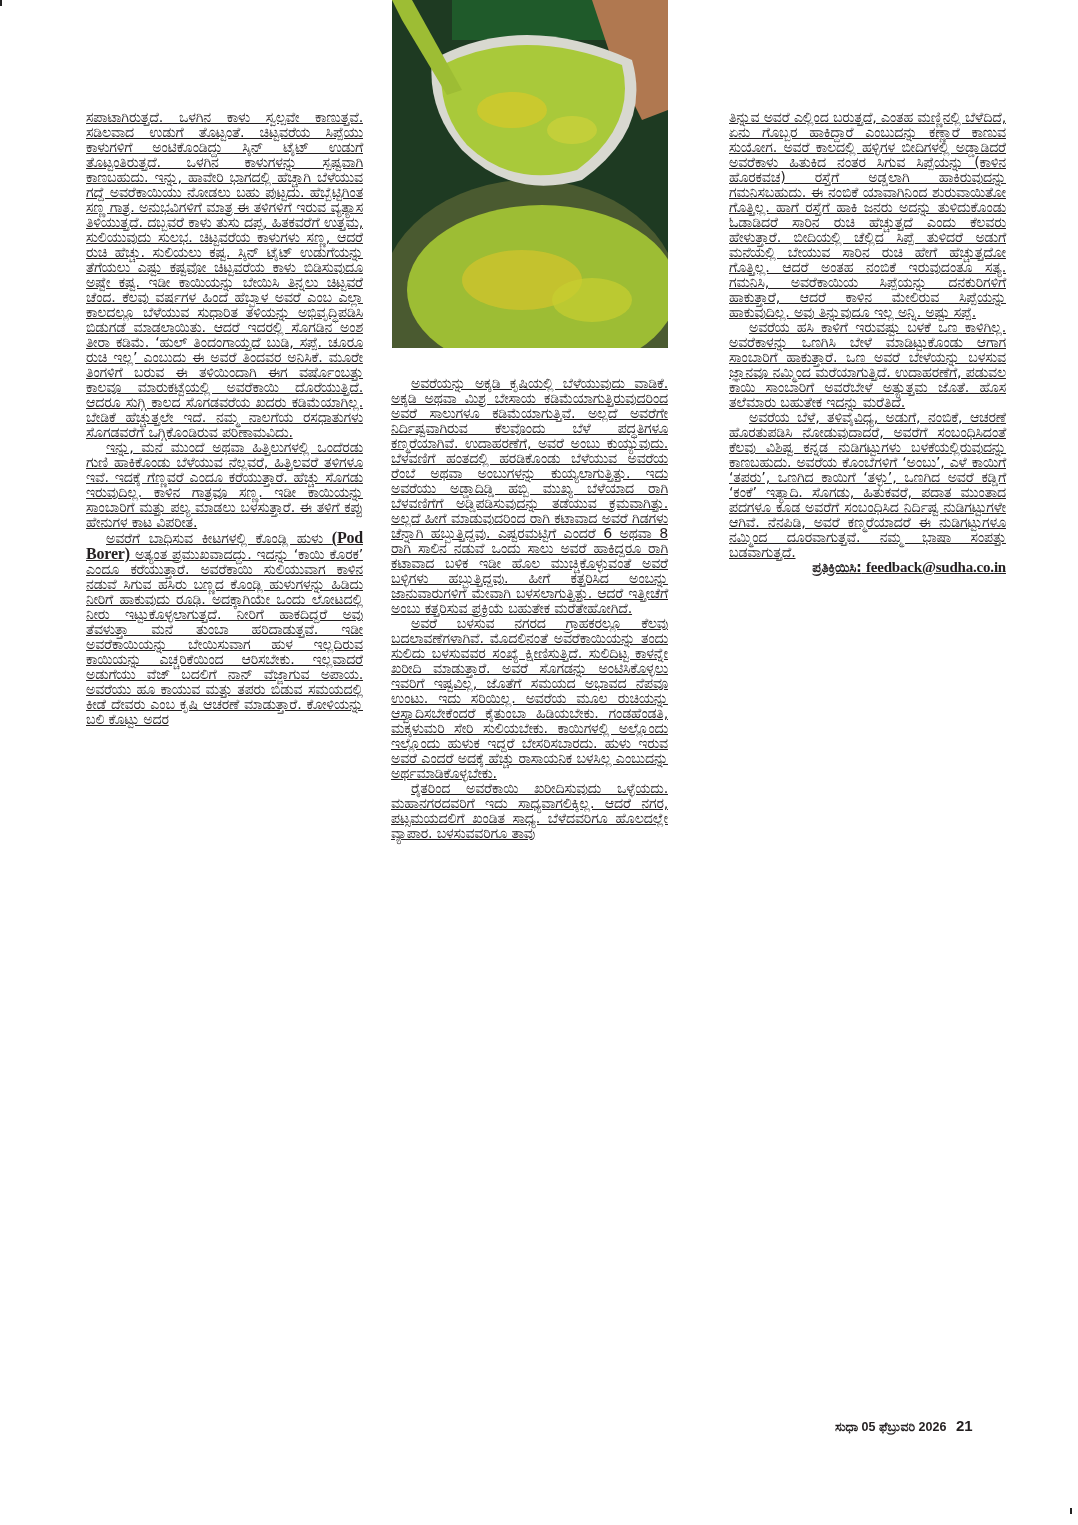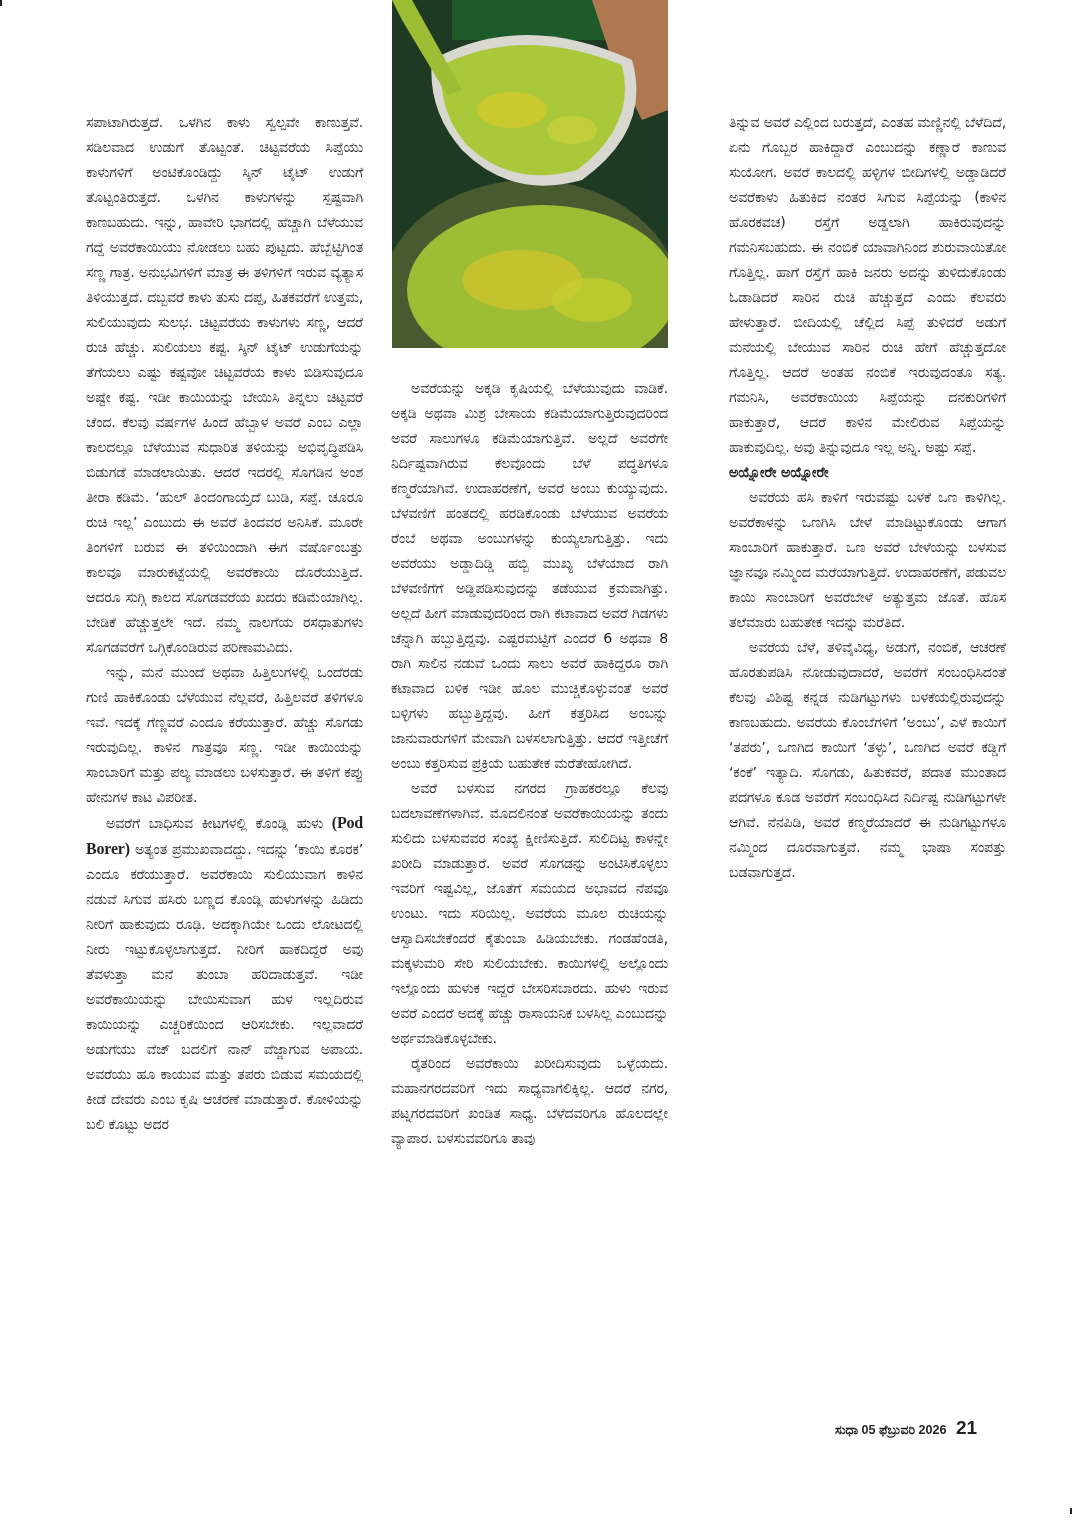--- a/index.html
+++ b/index.html
@@ -1,41 +1,42 @@
 <!DOCTYPE html>
 <html><head>
 <meta charset="utf-8">
 <style>
   html, body { margin:0; padding:0; }
   body {
     width:1078px; height:1525px; background:#ffffff; position:relative; overflow:hidden;
     font-family:"DejaVu Sans", sans-serif; color:#231f20;
   }
   .col {
-    position:absolute; font-size:14.2px; line-height:25px; text-align:justify;
+    position:absolute; font-size:14.2px; line-height:15px; text-align:justify;
     letter-spacing:-0.2px;
+    text-decoration:underline;
   }
   .col p { margin:0; text-indent:0; }
   .col p.indent { text-indent:20px; }
   .col p.verse { text-align:left; font-weight:bold; }
   #col1 { left:86px; top:110px; width:277px; }
   #col2 { left:391px; top:376px; width:277px; }
   #col3 { left:701px; top:110px; width:277px;margin-left:28px; }
   .latin { font-family:"Liberation Serif", serif; font-weight:bold; font-size:16px; }
   .feedback { text-align:right; font-weight:bold; font-size:13.5px; margin-top:0; }
   .feedback .email { font-family:"Liberation Serif", serif; font-size:15px; }
   #photo {
     position:absolute; left:392px; top:0; width:276px; height:352px; overflow:hidden;
     background:#2d3a28;
   }
   #folio {
     position:absolute; left:835px; top:1417px; font-size:12.5px; font-weight:bold; color:#231f20;
     font-family:"Liberation Sans", sans-serif; white-space:nowrap;
   }
-  #folio .pg { font-size:19px; margin-left:6px; }
+  #folio .pg { font-size:15px; margin-left:6px; }
   .crop { position:absolute; background:#222; }
 </style>
 </head>
 <body>
 
 <div id="photo">
   <svg width="276" height="352" viewBox="0 0 276 352">
     <rect x="0" y="0" width="276" height="352" fill="#1e3a22"></rect>
     <rect x="60" y="0" width="160" height="40" fill="#1f5a2a"></rect>
     <path d="M200 0 L276 0 L276 110 L250 120 L220 60 Z" fill="#b07850"></path>
@@ -54,28 +55,31 @@
 
 <div id="col1" class="col">
   <p>ಸಪಾಟಾಗಿರುತ್ತದೆ. ಒಳಗಿನ ಕಾಳು ಸ್ವಲ್ಪವೇ ಕಾಣುತ್ತವೆ. ಸಡಿಲವಾದ ಉಡುಗೆ ತೊಟ್ಟಂತೆ. ಚಿಟ್ಟವರೆಯ ಸಿಪ್ಪೆಯು ಕಾಳುಗಳಿಗೆ ಅಂಟಿಕೊಂಡಿದ್ದು ಸ್ಕಿನ್ ಟೈಟ್ ಉಡುಗೆ ತೊಟ್ಟಂತಿರುತ್ತದೆ. ಒಳಗಿನ ಕಾಳುಗಳನ್ನು ಸ್ಪಷ್ಟವಾಗಿ ಕಾಣಬಹುದು. ಇನ್ನು, ಹಾವೇರಿ ಭಾಗದಲ್ಲಿ ಹೆಚ್ಚಾಗಿ ಬೆಳೆಯುವ ಗದ್ದೆ ಅವರೆಕಾಯಿಯು ನೋಡಲು ಬಹು ಪುಟ್ಟದು. ಹೆಬ್ಬೆಟ್ಟಿಗಿಂತ ಸಣ್ಣ ಗಾತ್ರ. ಅನುಭವಿಗಳಿಗೆ ಮಾತ್ರ ಈ ತಳಿಗಳಿಗೆ ಇರುವ ವ್ಯತ್ಯಾಸ ತಿಳಿಯುತ್ತದೆ. ದಬ್ಬವರೆ ಕಾಳು ತುಸು ದಪ್ಪ, ಹಿತಕವರೆಗೆ ಉತ್ತಮ, ಸುಲಿಯುವುದು ಸುಲಭ. ಚಿಟ್ಟವರೆಯ ಕಾಳುಗಳು ಸಣ್ಣ, ಆದರೆ ರುಚಿ ಹೆಚ್ಚು. ಸುಲಿಯಲು ಕಷ್ಟ. ಸ್ಕಿನ್ ಟೈಟ್ ಉಡುಗೆಯನ್ನು ತೆಗೆಯಲು ಎಷ್ಟು ಕಷ್ಟವೋ ಚಿಟ್ಟವರೆಯ ಕಾಳು ಬಿಡಿಸುವುದೂ ಅಷ್ಟೇ ಕಷ್ಟ. ಇಡೀ ಕಾಯಿಯನ್ನು ಬೇಯಿಸಿ ತಿನ್ನಲು ಚಿಟ್ಟವರೆ ಚೆಂದ. ಕೆಲವು ವರ್ಷಗಳ ಹಿಂದೆ ಹೆಬ್ಬಾಳ ಅವರೆ ಎಂಬ ಎಲ್ಲಾ ಕಾಲದಲ್ಲೂ ಬೆಳೆಯುವ ಸುಧಾರಿತ ತಳಿಯನ್ನು ಅಭಿವೃದ್ಧಿಪಡಿಸಿ ಬಿಡುಗಡೆ ಮಾಡಲಾಯಿತು. ಆದರೆ ಇದರಲ್ಲಿ ಸೊಗಡಿನ ಅಂಶ ತೀರಾ ಕಡಿಮೆ. ‘ಹುಲ್ ತಿಂದಂಗಾಯ್ತದೆ ಬುಡಿ, ಸಪ್ಪೆ. ಚೂರೂ ರುಚಿ ಇಲ್ಲ’ ಎಂಬುದು ಈ ಅವರೆ ತಿಂದವರ ಅನಿಸಿಕೆ. ಮೂರೇ ತಿಂಗಳಿಗೆ ಬರುವ ಈ ತಳಿಯಿಂದಾಗಿ ಈಗ ವರ್ಷೊಂಬತ್ತು ಕಾಲವೂ ಮಾರುಕಟ್ಟೆಯಲ್ಲಿ ಅವರೆಕಾಯಿ ದೊರೆಯುತ್ತಿದೆ. ಆದರೂ ಸುಗ್ಗಿ ಕಾಲದ ಸೊಗಡವರೆಯ ಖದರು ಕಡಿಮೆಯಾಗಿಲ್ಲ. ಬೇಡಿಕೆ ಹೆಚ್ಚುತ್ತಲೇ ಇದೆ. ನಮ್ಮ ನಾಲಗೆಯ ರಸಧಾತುಗಳು ಸೊಗಡವರೆಗೆ ಒಗ್ಗಿಕೊಂಡಿರುವ ಪರಿಣಾಮವಿದು.</p>
   <p class="indent">ಇನ್ನು, ಮನೆ ಮುಂದೆ ಅಥವಾ ಹಿತ್ತಿಲುಗಳಲ್ಲಿ ಒಂದೆರಡು ಗುಣಿ ಹಾಕಿಕೊಂಡು ಬೆಳೆಯುವ ನೆಲ್ಲವರೆ, ಹಿತ್ತಿಲವರೆ ತಳಿಗಳೂ ಇವೆ. ಇದಕ್ಕೆ ಗೆಣ್ಣವರೆ ಎಂದೂ ಕರೆಯುತ್ತಾರೆ. ಹೆಚ್ಚು ಸೊಗಡು ಇರುವುದಿಲ್ಲ. ಕಾಳಿನ ಗಾತ್ರವೂ ಸಣ್ಣ. ಇಡೀ ಕಾಯಿಯನ್ನು ಸಾಂಬಾರಿಗೆ ಮತ್ತು ಪಲ್ಯ ಮಾಡಲು ಬಳಸುತ್ತಾರೆ. ಈ ತಳಿಗೆ ಕಪ್ಪು ಹೇನುಗಳ ಕಾಟ ವಿಪರೀತ.</p>
   <p class="indent"><span>ಅವರೆಗೆ ಬಾಧಿಸುವ ಕೀಟಗಳಲ್ಲಿ ಕೊಂಡ್ಲಿ ಹುಳು </span><span class="latin">(Pod Borer)</span><span> ಅತ್ಯಂತ ಪ್ರಮುಖವಾದದ್ದು. ಇದನ್ನು ‘ಕಾಯಿ ಕೊರಕ’ ಎಂದೂ ಕರೆಯುತ್ತಾರೆ. ಅವರೆಕಾಯಿ ಸುಲಿಯುವಾಗ ಕಾಳಿನ ನಡುವೆ ಸಿಗುವ ಹಸಿರು ಬಣ್ಣದ ಕೊಂಡ್ಲಿ ಹುಳುಗಳನ್ನು ಹಿಡಿದು ನೀರಿಗೆ ಹಾಕುವುದು ರೂಢಿ. ಅದಕ್ಕಾಗಿಯೇ ಒಂದು ಲೋಟದಲ್ಲಿ ನೀರು ಇಟ್ಟುಕೊಳ್ಳಲಾಗುತ್ತದೆ. ನೀರಿಗೆ ಹಾಕದಿದ್ದರೆ ಅವು ತೆವಳುತ್ತಾ ಮನೆ ತುಂಬಾ ಹರಿದಾಡುತ್ತವೆ. ಇಡೀ ಅವರೆಕಾಯಿಯನ್ನು ಬೇಯಿಸುವಾಗ ಹುಳ ಇಲ್ಲದಿರುವ ಕಾಯಿಯನ್ನು ಎಚ್ಚರಿಕೆಯಿಂದ ಆರಿಸಬೇಕು. ಇಲ್ಲವಾದರೆ ಅಡುಗೆಯು ವೆಜ್ ಬದಲಿಗೆ ನಾನ್ ವೆಜ್ಜಾಗುವ ಅಪಾಯ. ಅವರೆಯು ಹೂ ಕಾಯುವ ಮತ್ತು ತಪರು ಬಿಡುವ ಸಮಯದಲ್ಲಿ ಕೀಡೆ ದೇವರು ಎಂಬ ಕೃಷಿ ಆಚರಣೆ ಮಾಡುತ್ತಾರೆ. ಕೋಳಿಯನ್ನು ಬಲಿ ಕೊಟ್ಟು ಅದರ</span></p>
 </div>
 
 <div id="col2" class="col">
   <p class="indent">ಅವರೆಯನ್ನು ಅಕ್ಕಡಿ ಕೃಷಿಯಲ್ಲಿ ಬೆಳೆಯುವುದು ವಾಡಿಕೆ. ಅಕ್ಕಡಿ ಅಥವಾ ಮಿಶ್ರ ಬೇಸಾಯ ಕಡಿಮೆಯಾಗುತ್ತಿರುವುದರಿಂದ ಅವರೆ ಸಾಲುಗಳೂ ಕಡಿಮೆಯಾಗುತ್ತಿವೆ. ಅಲ್ಲದೆ ಅವರೆಗೇ ನಿರ್ದಿಷ್ಟವಾಗಿರುವ ಕೆಲವೊಂದು ಬೆಳೆ ಪದ್ಧತಿಗಳೂ ಕಣ್ಮರೆಯಾಗಿವೆ. ಉದಾಹರಣೆಗೆ, ಅವರೆ ಅಂಬು ಕುಯ್ಯುವುದು. ಬೆಳವಣಿಗೆ ಹಂತದಲ್ಲಿ ಹರಡಿಕೊಂಡು ಬೆಳೆಯುವ ಅವರೆಯ ರೆಂಬೆ ಅಥವಾ ಅಂಬುಗಳನ್ನು ಕುಯ್ಯಲಾಗುತ್ತಿತ್ತು. ಇದು ಅವರೆಯು ಅಡ್ಡಾದಿಡ್ಡಿ ಹಬ್ಬಿ ಮುಖ್ಯ ಬೆಳೆಯಾದ ರಾಗಿ ಬೆಳವಣಿಗೆಗೆ ಅಡ್ಡಿಪಡಿಸುವುದನ್ನು ತಡೆಯುವ ಕ್ರಮವಾಗಿತ್ತು. ಅಲ್ಲದೆ ಹೀಗೆ ಮಾಡುವುದರಿಂದ ರಾಗಿ ಕಟಾವಾದ ಅವರೆ ಗಿಡಗಳು ಚೆನ್ನಾಗಿ ಹಬ್ಬುತ್ತಿದ್ದವು. ಎಷ್ಟರಮಟ್ಟಿಗೆ ಎಂದರೆ 6 ಅಥವಾ 8 ರಾಗಿ ಸಾಲಿನ ನಡುವೆ ಒಂದು ಸಾಲು ಅವರೆ ಹಾಕಿದ್ದರೂ ರಾಗಿ ಕಟಾವಾದ ಬಳಿಕ ಇಡೀ ಹೊಲ ಮುಚ್ಚಿಕೊಳ್ಳುವಂತೆ ಅವರೆ ಬಳ್ಳಿಗಳು ಹಬ್ಬುತ್ತಿದ್ದವು. ಹೀಗೆ ಕತ್ತರಿಸಿದ ಅಂಬನ್ನು ಜಾನುವಾರುಗಳಿಗೆ ಮೇವಾಗಿ ಬಳಸಲಾಗುತ್ತಿತ್ತು. ಆದರೆ ಇತ್ತೀಚೆಗೆ ಅಂಬು ಕತ್ತರಿಸುವ ಪ್ರಕ್ರಿಯೆ ಬಹುತೇಕ ಮರೆತೇಹೋಗಿದೆ.</p>
   <p class="indent">ಅವರೆ ಬಳಸುವ ನಗರದ ಗ್ರಾಹಕರಲ್ಲೂ ಕೆಲವು ಬದಲಾವಣೆಗಳಾಗಿವೆ. ಮೊದಲಿನಂತೆ ಅವರೆಕಾಯಿಯನ್ನು ತಂದು ಸುಲಿದು ಬಳಸುವವರ ಸಂಖ್ಯೆ ಕ್ಷೀಣಿಸುತ್ತಿದೆ. ಸುಲಿದಿಟ್ಟ ಕಾಳನ್ನೇ ಖರೀದಿ ಮಾಡುತ್ತಾರೆ. ಅವರೆ ಸೊಗಡನ್ನು ಅಂಟಿಸಿಕೊಳ್ಳಲು ಇವರಿಗೆ ಇಷ್ಟವಿಲ್ಲ, ಜೊತೆಗೆ ಸಮಯದ ಅಭಾವದ ನೆಪವೂ ಉಂಟು. ಇದು ಸರಿಯಿಲ್ಲ. ಅವರೆಯ ಮೂಲ ರುಚಿಯನ್ನು ಆಸ್ವಾದಿಸಬೇಕೆಂದರೆ ಕೈತುಂಬಾ ಹಿಡಿಯಬೇಕು. ಗಂಡಹೆಂಡತಿ, ಮಕ್ಕಳುಮರಿ ಸೇರಿ ಸುಲಿಯಬೇಕು. ಕಾಯಿಗಳಲ್ಲಿ ಅಲ್ಲೊಂದು ಇಲ್ಲೊಂದು ಹುಳುಕ ಇದ್ದರೆ ಬೇಸರಿಸಬಾರದು. ಹುಳು ಇರುವ ಅವರೆ ಎಂದರೆ ಅದಕ್ಕೆ ಹೆಚ್ಚು ರಾಸಾಯನಿಕ ಬಳಸಿಲ್ಲ ಎಂಬುದನ್ನು ಅರ್ಥಮಾಡಿಕೊಳ್ಳಬೇಕು.</p>
-  <p class="indent">ರೈತರಿಂದ ಅವರೆಕಾಯಿ ಖರೀದಿಸುವುದು ಒಳ್ಳೆಯದು. ಮಹಾನಗರದವರಿಗೆ ಇದು ಸಾಧ್ಯವಾಗಲಿಕ್ಕಿಲ್ಲ. ಆದರೆ ನಗರ, ಪಟ್ನಗರದವರಿಗೆ ಖಂಡಿತ ಸಾಧ್ಯ. ಬೆಳೆದವರಿಗೂ ಹೊಲದಲ್ಲೇ ವ್ಯಾಪಾರ. ಬಳಸುವವರಿಗೂ ತಾವು</p>
+  <p class="indent">ರೈತರಿಂದ ಅವರೆಕಾಯಿ ಖರೀದಿಸುವುದು ಒಳ್ಳೆಯದು. ಮಹಾನಗರದವರಿಗೆ ಇದು ಸಾಧ್ಯವಾಗಲಿಕ್ಕಿಲ್ಲ. ಆದರೆ ನಗರ, ಪಟ್ಸಮಯದಲಿಗೆ ಖಂಡಿತ ಸಾಧ್ಯ. ಬೆಳೆದವರಿಗೂ ಹೊಲದಲ್ಲೇ ವ್ಯಾಪಾರ. ಬಳಸುವವರಿಗೂ ತಾವು</p>
 </div>
 
 <div id="col3" class="col">
   <p>ತಿನ್ನುವ ಅವರೆ ಎಲ್ಲಿಂದ ಬರುತ್ತದೆ, ಎಂತಹ ಮಣ್ಣಿನಲ್ಲಿ ಬೆಳೆದಿದೆ, ಏನು ಗೊಬ್ಬರ ಹಾಕಿದ್ದಾರೆ ಎಂಬುದನ್ನು ಕಣ್ಣಾರೆ ಕಾಣುವ ಸುಯೋಗ. ಅವರೆ ಕಾಲದಲ್ಲಿ ಹಳ್ಳಿಗಳ ಬೀದಿಗಳಲ್ಲಿ ಅಡ್ಡಾಡಿದರೆ ಅವರೆಕಾಳು ಹಿತುಕಿದ ನಂತರ ಸಿಗುವ ಸಿಪ್ಪೆಯನ್ನು (ಕಾಳಿನ ಹೊರಕವಚ) ರಸ್ತೆಗೆ ಅಡ್ಡಲಾಗಿ ಹಾಕಿರುವುದನ್ನು ಗಮನಿಸಬಹುದು. ಈ ನಂಬಿಕೆ ಯಾವಾಗಿನಿಂದ ಶುರುವಾಯಿತೋ ಗೊತ್ತಿಲ್ಲ. ಹಾಗೆ ರಸ್ತೆಗೆ ಹಾಕಿ ಜನರು ಅದನ್ನು ತುಳಿದುಕೊಂಡು ಓಡಾಡಿದರೆ ಸಾರಿನ ರುಚಿ ಹೆಚ್ಚುತ್ತದೆ ಎಂದು ಕೆಲವರು ಹೇಳುತ್ತಾರೆ. ಬೀದಿಯಲ್ಲಿ ಚೆಲ್ಲಿದ ಸಿಪ್ಪೆ ತುಳಿದರೆ ಅಡುಗೆ ಮನೆಯಲ್ಲಿ ಬೇಯುವ ಸಾರಿನ ರುಚಿ ಹೇಗೆ ಹೆಚ್ಚುತ್ತದೋ ಗೊತ್ತಿಲ್ಲ. ಆದರೆ ಅಂತಹ ನಂಬಿಕೆ ಇರುವುದಂತೂ ಸತ್ಯ. ಗಮನಿಸಿ, ಅವರೆಕಾಯಿಯ ಸಿಪ್ಪೆಯನ್ನು ದನಕುರಿಗಳಿಗೆ ಹಾಕುತ್ತಾರೆ, ಆದರೆ ಕಾಳಿನ ಮೇಲಿರುವ ಸಿಪ್ಪೆಯನ್ನು ಹಾಕುವುದಿಲ್ಲ. ಅವು ತಿನ್ನುವುದೂ ಇಲ್ಲ ಅನ್ನಿ. ಅಷ್ಟು ಸಪ್ಪೆ.</p>
-  <p class="verse">ಅಯ್ನೋರೇ ಅಯ್ನೋರೇ</p>
   <p class="indent">ಅವರೆಯ ಹಸಿ ಕಾಳಿಗೆ ಇರುವಷ್ಟು ಬಳಕೆ ಒಣ ಕಾಳಿಗಿಲ್ಲ. ಅವರೆಕಾಳನ್ನು ಒಣಗಿಸಿ ಬೇಳೆ ಮಾಡಿಟ್ಟುಕೊಂಡು ಆಗಾಗ ಸಾಂಬಾರಿಗೆ ಹಾಕುತ್ತಾರೆ. ಒಣ ಅವರೆ ಬೇಳೆಯನ್ನು ಬಳಸುವ ಜ್ಞಾನವೂ ನಮ್ಮಿಂದ ಮರೆಯಾಗುತ್ತಿದೆ. ಉದಾಹರಣೆಗೆ, ಪಡುವಲ ಕಾಯಿ ಸಾಂಬಾರಿಗೆ ಅವರೆಬೇಳೆ ಅತ್ಯುತ್ತಮ ಜೊತೆ. ಹೊಸ ತಲೆಮಾರು ಬಹುತೇಕ ಇದನ್ನು ಮರೆತಿದೆ.</p>
   <p class="indent">ಅವರೆಯ ಬೆಳೆ, ತಳಿವೈವಿಧ್ಯ, ಅಡುಗೆ, ನಂಬಿಕೆ, ಆಚರಣೆ ಹೊರತುಪಡಿಸಿ ನೋಡುವುದಾದರೆ, ಅವರೆಗೆ ಸಂಬಂಧಿಸಿದಂತೆ ಕೆಲವು ವಿಶಿಷ್ಟ ಕನ್ನಡ ನುಡಿಗಟ್ಟುಗಳು ಬಳಕೆಯಲ್ಲಿರುವುದನ್ನು ಕಾಣಬಹುದು. ಅವರೆಯ ಕೊಂಬೆಗಳಿಗೆ ‘ಅಂಬು’, ಎಳೆ ಕಾಯಿಗೆ ‘ತಪರು’, ಒಣಗಿದ ಕಾಯಿಗೆ ‘ತಳ್ಳು’, ಒಣಗಿದ ಅವರೆ ಕಡ್ಡಿಗೆ ‘ಕಂಕೆ’ ಇತ್ಯಾದಿ. ಸೊಗಡು, ಹಿತುಕವರೆ, ಪದಾತ ಮುಂತಾದ ಪದಗಳೂ ಕೂಡ ಅವರೆಗೆ ಸಂಬಂಧಿಸಿದ ನಿರ್ದಿಷ್ಟ ನುಡಿಗಟ್ಟುಗಳೇ ಆಗಿವೆ. ನೆನಪಿಡಿ, ಅವರೆ ಕಣ್ಮರೆಯಾದರೆ ಈ ನುಡಿಗಟ್ಟುಗಳೂ ನಮ್ಮಿಂದ ದೂರವಾಗುತ್ತವೆ. ನಮ್ಮ ಭಾಷಾ ಸಂಪತ್ತು ಬಡವಾಗುತ್ತದೆ.</p>
+  <p class="feedback">
+    <span>ಪ್ರತಿಕ್ರಿಯಿಸಿ:</span>
+    <span class="email">feedback@sudha.co.in</span>
+  </p>
 </div>
 
 <div id="folio">
   <span>ಸುಧಾ</span>
   <span>05 ಫೆಬ್ರುವರಿ 2026</span>
   <span class="pg">21</span>
 </div>
 
 <div class="crop" style="left:0;top:0;width:2px;height:6px;"></div>
 <div class="crop" style="left:1070px;top:1508px;width:2px;height:6px;"></div>

